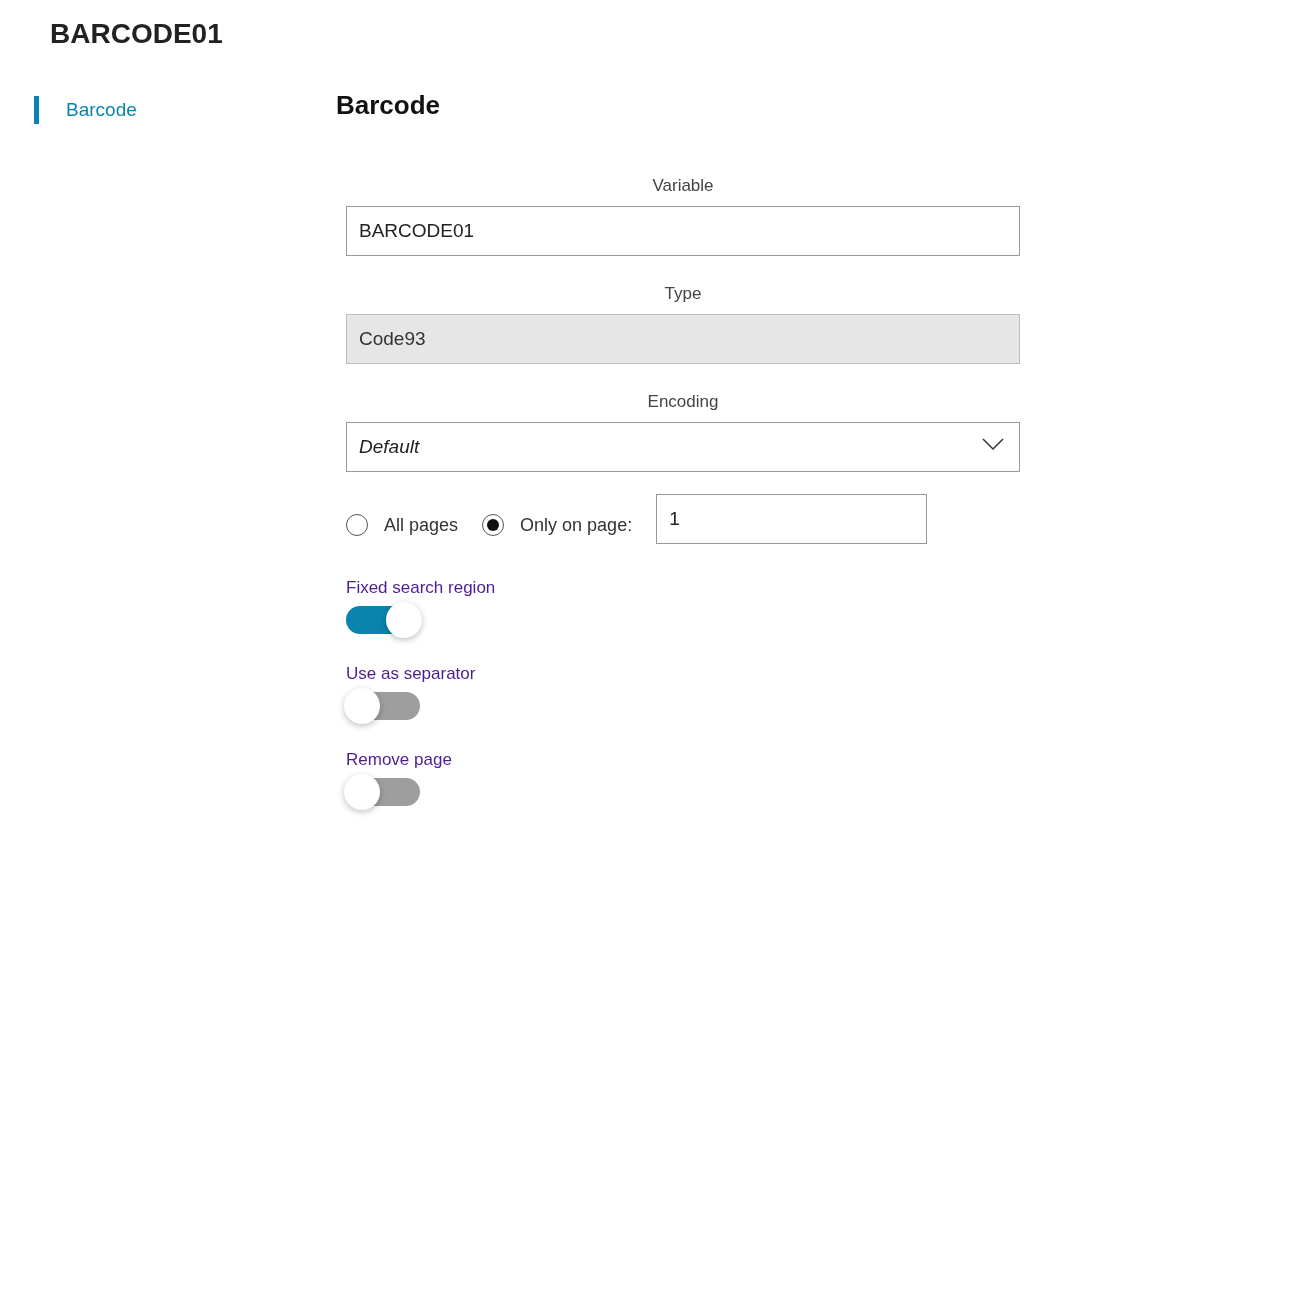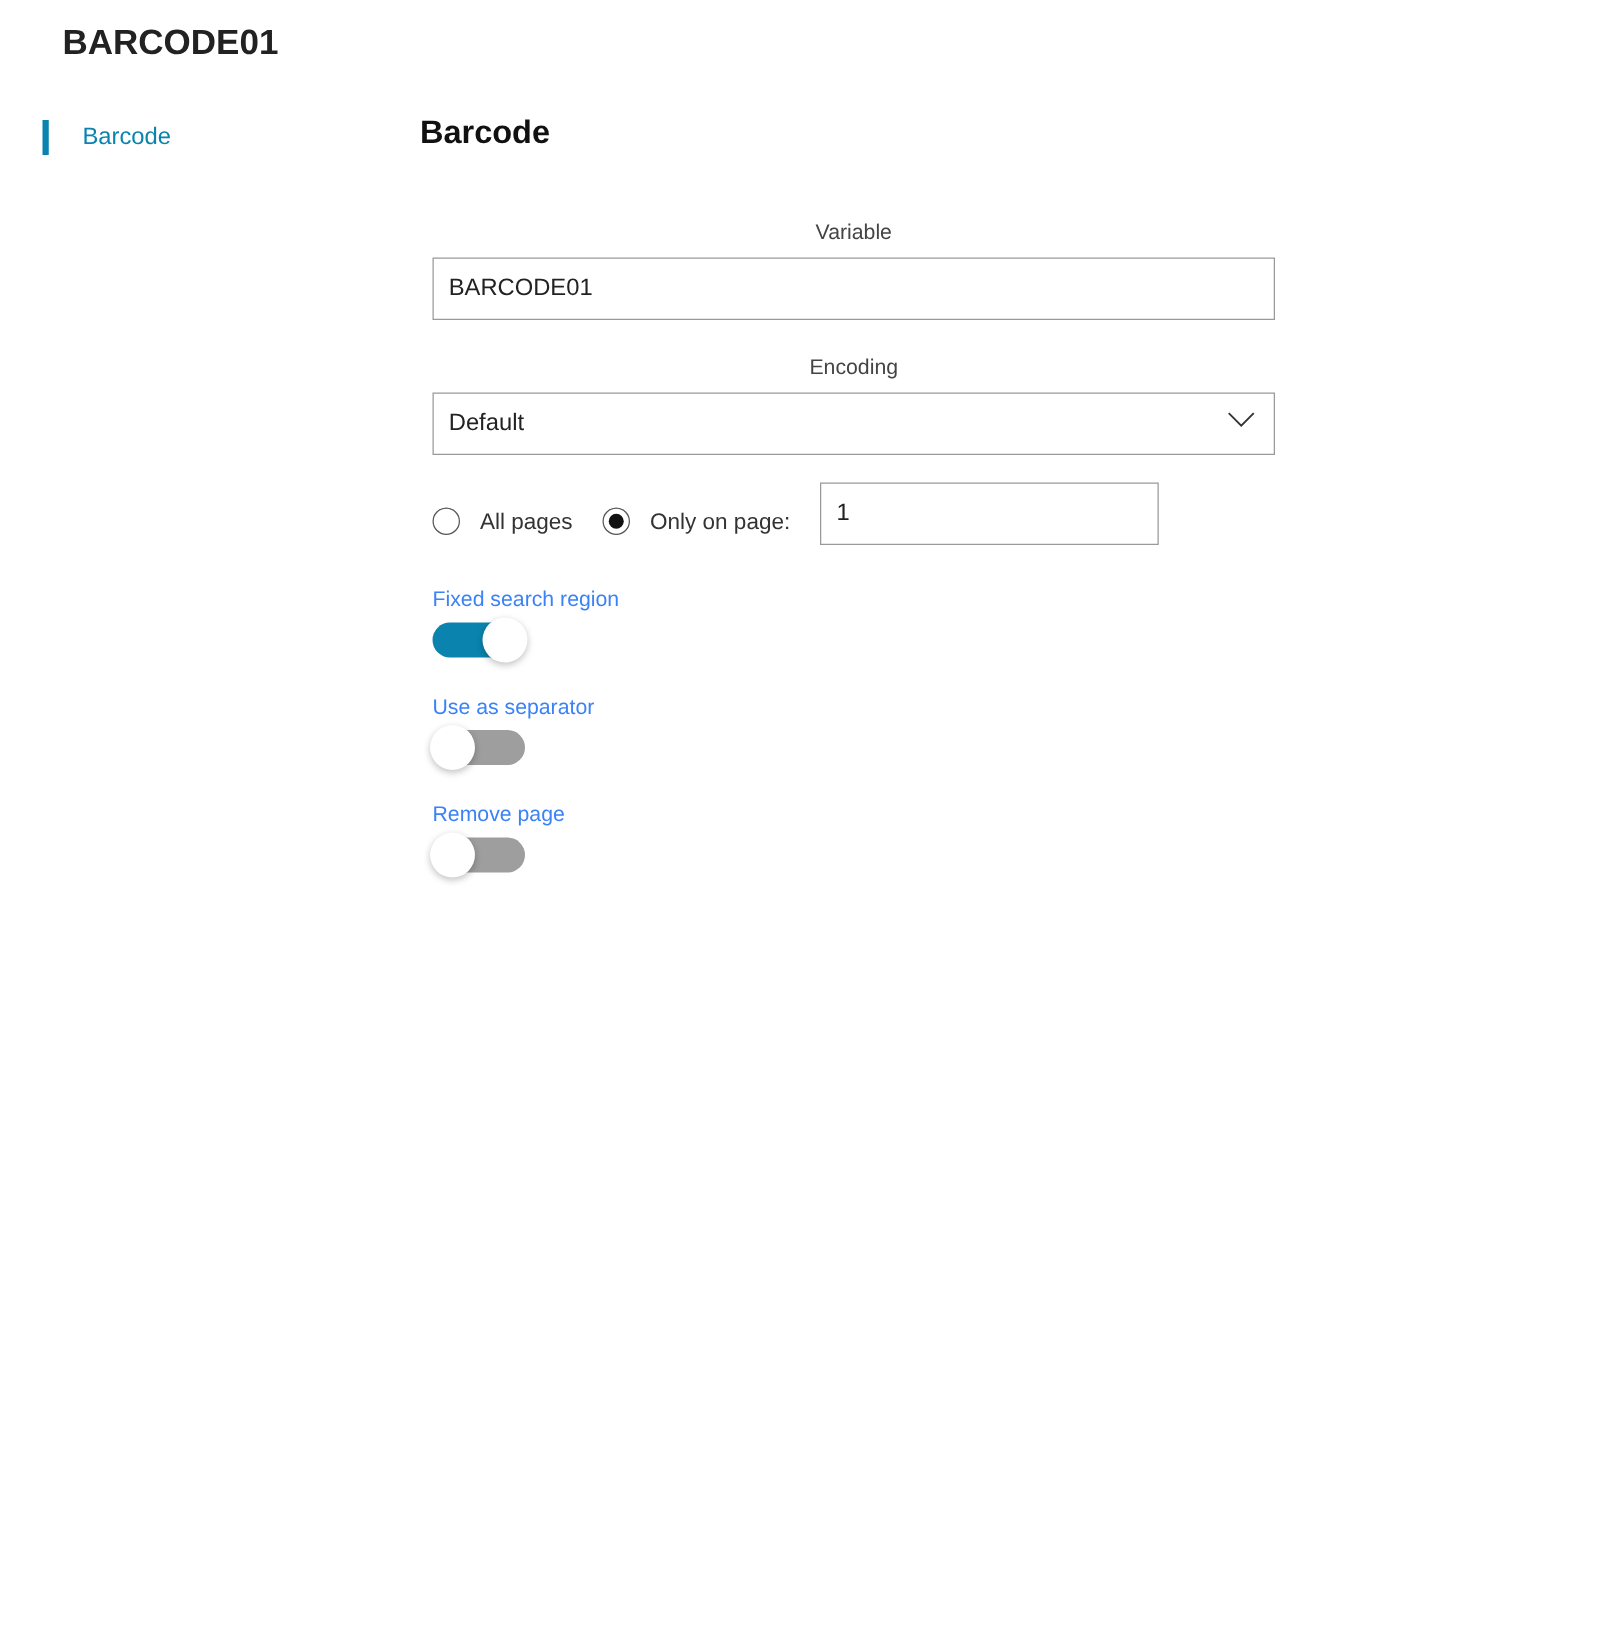--- a/index.html
+++ b/index.html
@@ -94,20 +94,21 @@
       border-color: #bdbdbd;
       color: #333;
     }
     .select-wrapper {
       position: relative;
       width: 100%;
     }
     .select-wrapper .text-input {
       padding-right: 44px;
       cursor: pointer;
+      font-style: italic;
     }
     .chevron {
       position: absolute;
       right: 16px;
       top: 50%;
       transform: translateY(-50%);
       pointer-events: none;
     }
     .radio-group {
       display: flex;
@@ -143,21 +144,21 @@
     }
     .page-input {
       margin-top: -6px;
       margin-bottom: 6px;
     }
     .toggle-block {
       margin-bottom: 30px;
     }
     .toggle-label {
       font-size: 17px;
-      color: #3b82f6;
+      color: #4c1d95;
       margin-bottom: 8px;
       display: block;
     }
     .toggle {
       width: 74px;
       height: 28px;
       border-radius: 14px;
       position: relative;
       cursor: pointer;
       display: block;
@@ -204,20 +205,24 @@
     <main class="main">
       <h2 class="section-title">Barcode</h2>
 
       <div class="form">
 
         <div class="field">
           <label class="field-label">Variable</label>
           <input type="text" class="text-input" value="BARCODE01" style="">
         </div>
 
+        <div class="field">
+          <label class="field-label">Type</label>
+          <input type="text" readonly="" class="text-input readonly" value="Code93" style="">
+        </div>
 
 
         <div class="field">
           <label class="field-label">Encoding</label>
           <div class="select-wrapper">
             <input type="text" readonly="" class="text-input" value="Default" style="">
             <span class="chevron">
               <svg width="22" height="14" viewBox="0 0 22 14">
                   <path d="M1 1 L11 11 L21 1" stroke="#333" stroke-width="1.5" fill="none"></path>
                 </svg>

